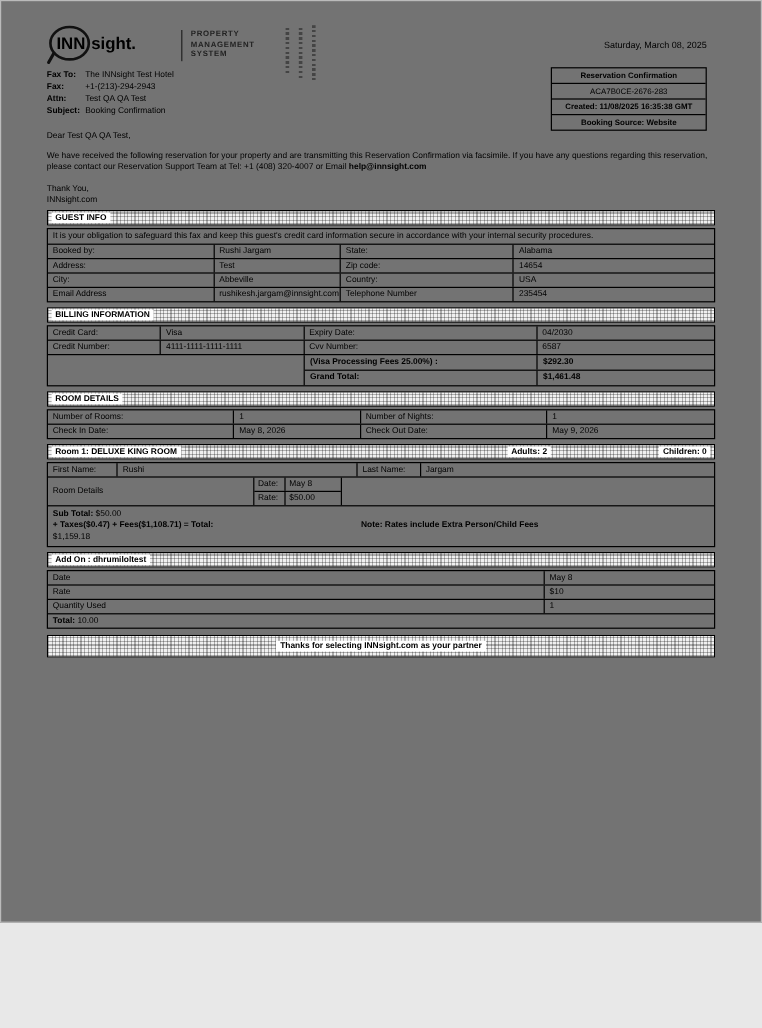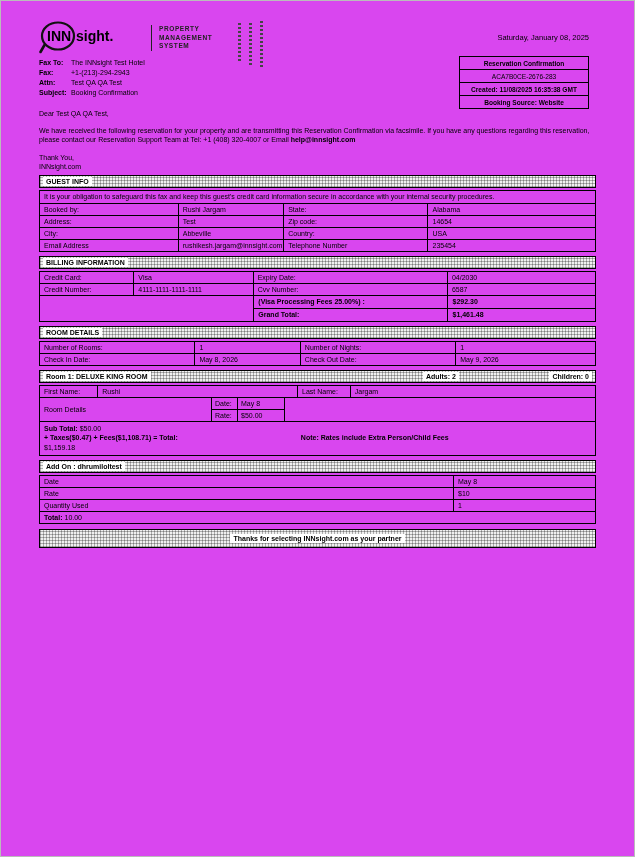--- a/index.html
+++ b/index.html
@@ -1,18 +1,18 @@
 <!DOCTYPE html>
 <html><head>
 <meta charset="utf-8">
 <style>
   html,body { margin:0; padding:0; background:#e8e8e8; }
   .page {
-    position:relative; width:635px; height:857px; margin:0 auto;
-    background:#d946ef; border:1px solid #bbb; box-sizing:border-box;
+    position:relative; width:635px; height:769px; margin:0 auto;
+    background:#737373; border:1px solid #bbb; box-sizing:border-box;
     padding:18px 38px 0 38px;
     font-family:"Liberation Sans", sans-serif; color:#000;
   }
   .b { font-weight:bold; }
 
   
   .hdr { position:relative; height:90px; }
   .logo-block { position:absolute; left:0; top:0; display:flex; align-items:center; }
   .logo-tagline {
     font-size:6.5px; line-height:8.5px; letter-spacing:0.6px; font-weight:600;
@@ -120,21 +120,21 @@
         <div>SYSTEM</div>
       </div>
     </div>
 
     <div class="fax-marks">
       <div class="fax-mark"></div>
       <div class="fax-mark"></div>
       <div class="fax-mark"></div>
     </div>
 
-    <div class="hdr-date">Saturday, January 08, 2025</div>
+    <div class="hdr-date">Saturday, March 08, 2025</div>
 
     <div class="conf-box">
       <div class="b">Reservation Confirmation</div>
       <div>ACA7B0CE-2676-283</div>
       <div class="b">Created: 11/08/2025 16:35:38 GMT</div>
       <div class="b">Booking Source: Website</div>
     </div>
 
     <div class="fax-info">
       <div><span class="lab">Fax To:</span><span>The INNsight Test Hotel</span></div>

